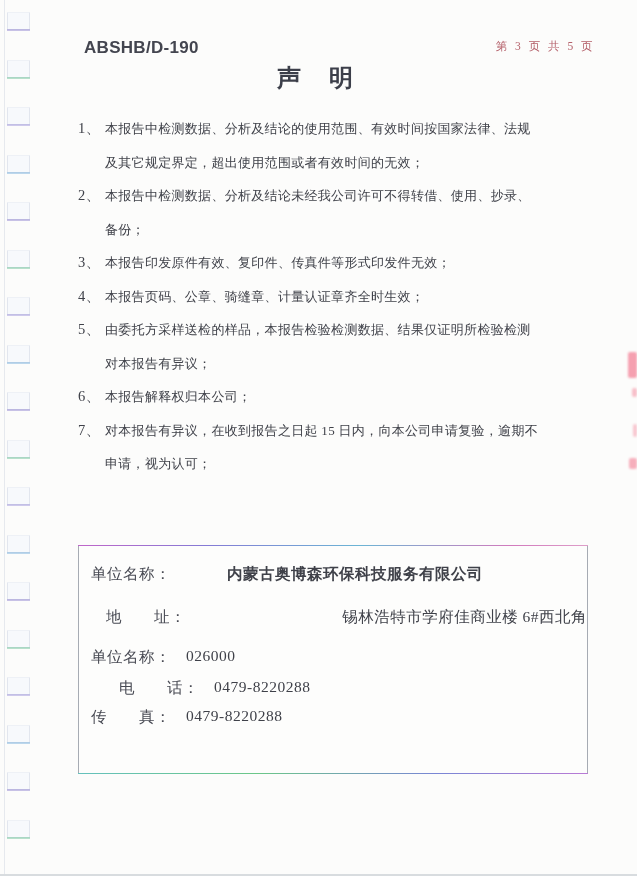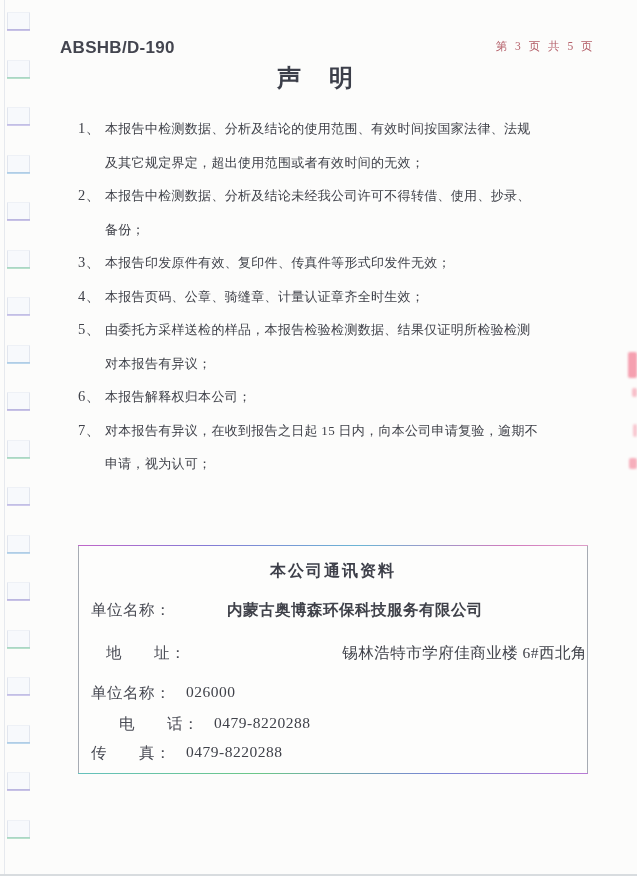--- a/index.html
+++ b/index.html
@@ -19,21 +19,21 @@
   
   .bind-mark{
     position:absolute;left:7px;width:21px;height:16px;
     border:1px solid #e2e6ee;border-top-color:#eef1f6;
     background:#f7f9fc;border-radius:1px;
   }
   .bind-mark i{position:absolute;left:-1px;right:-1px;bottom:-2px;height:2px;display:block;opacity:.55;}
 
   
   .doc-code{
-    position:absolute;left:60px;top:38px;
+    position:absolute;left:84px;top:38px;
     font-family:"Liberation Sans","DejaVu Sans",sans-serif;
     font-weight:bold;font-size:17px;letter-spacing:.3px;color:#43454f;
   }
   .page-info{
     position:absolute;right:42px;top:39px;
     font-size:11.5px;letter-spacing:2.5px;color:#b4606a;
   }
   .doc-title{
     position:absolute;left:0;top:62px;width:632px;
     text-align:center;font-size:24px;font-weight:600;
@@ -191,21 +191,20 @@
       <div class="lines">
         <div class="line">对本报告有异议，在收到报告之日起 15 日内，向本公司申请复验，逾期不</div>
         <div class="line">申请，视为认可；</div>
       </div>
     </div>
   </div>
 
   <div class="cbox">
     <div class="chroma-top"></div>
     <div class="chroma-bottom"></div>
-    <div class="cbox-title">本公司通讯资料</div>
     <div class="crows">
       <div class="crow r0">
         <span class="lab">单位名称：</span>
         <span class="val">内蒙古奥博森环保科技服务有限公司</span>
       </div>
       <div class="crow r1">
         <span class="lab">地　　址：</span>
         <span class="val">锡林浩特市学府佳商业楼 6#西北角</span>
       </div>
       <div class="crow r2">

